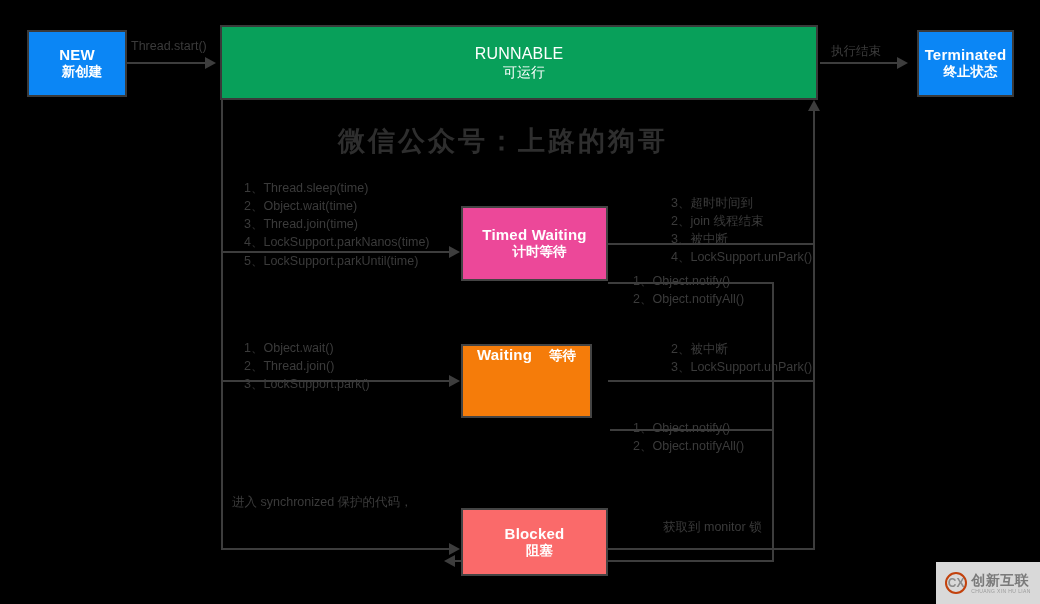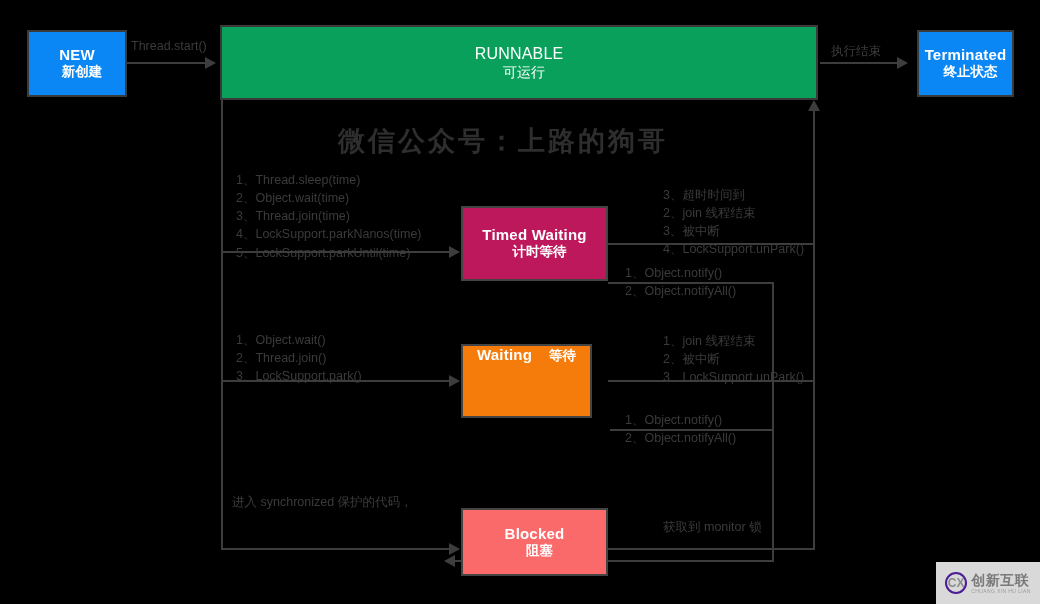--- a/index.html
+++ b/index.html
@@ -21,21 +21,21 @@
     line-height:1.22;
     z-index:6;
   }
   .box .en{font-size:15px;font-weight:600;letter-spacing:.2px;}
   .box .cn{font-size:13.5px;font-weight:600;margin-left:10px;}
   .box.inline-row{flex-direction:row;gap:7px;align-items:baseline;}
 
   #box-new        {left:27px; top:30px;  width:100px;  height:67px; background:#0b86f5;}
   #box-runnable   {left:220px;top:25px;  width:598px; height:75px; background:#08a05a;}
   #box-terminated {left:917px;top:30px;  width:97px;  height:67px; background:#0b86f5;}
-  #box-timed      {left:461px;top:206px; width:147px; height:75px; background:#be185d; border-color:#444;}
+  #box-timed      {left:461px;top:206px; width:147px; height:75px; background:#ec4899; border-color:#444;}
   #box-waiting    {left:461px;top:344px; width:131px; height:74px; background:#f57c0a; border-color:#444;}
   #box-blocked    {left:461px;top:508px; width:147px; height:68px; background:#fa6a6a; border-color:#444;}
 
   #box-runnable .en{font-size:16px;font-weight:500;}
   #box-runnable .cn{font-size:14px;font-weight:500;font-family:Liberation Serif, serif;}
   #box-new .en,#box-terminated .en{font-size:15px;font-weight:600;}
 
   
   .ln{position:absolute;background:#3d3d3d;z-index:2;}
   .h{height:2px;}
@@ -44,39 +44,39 @@
   .arrow{position:absolute;width:0;height:0;z-index:3;}
   .arrow.right{border-top:6px solid transparent;border-bottom:6px solid transparent;border-left:11px solid #3d3d3d;}
   .arrow.left {border-top:6px solid transparent;border-bottom:6px solid transparent;border-right:11px solid #3d3d3d;}
   .arrow.up   {border-left:6px solid transparent;border-right:6px solid transparent;border-bottom:11px solid #3d3d3d;}
 
   
   .lbl{
     position:absolute;color:#3b3b3b;z-index:4;
     font-size:12.5px;line-height:1.45;white-space:nowrap;
   }
-  .lbl ol{margin:4px;padding:0;list-style:none;}
+  .lbl ol{margin:12px;padding:0;list-style:none;}
   .lbl ol li{white-space:nowrap;}
 
   
   #watermark{
     position:absolute;left:338px;top:123px;
     font-size:27px;color:#2e2e2e;letter-spacing:3px;
     font-weight:600;z-index:1;white-space:nowrap;
   }
 
   
   #logo{
     position:absolute;right:0;bottom:0;width:104px;height:42px;
     background:#d9d9d9;display:flex;align-items:center;
     justify-content:center;gap:4px;z-index:9;
   }
   #logo .mark{
     width:22px;height:22px;border-radius:50%;
-    border:2px solid #4c1d95;box-sizing:border-box;
+    border:2px solid #c2410c;box-sizing:border-box;
     display:flex;align-items:center;justify-content:center;
     font-size:12px;font-weight:700;color:#8c8c8c;line-height:1;
   }
   #logo .words{display:flex;flex-direction:column;line-height:1;}
   #logo .cn{font-size:14px;font-weight:700;color:#7a7a7a;letter-spacing:.5px;}
   #logo .py{font-size:5px;color:#9a9a9a;letter-spacing:.4px;margin-top:2px;}
 </style>
 </head>
 <body>
 
@@ -161,21 +161,20 @@
       <li>3、超时时间到</li>
       <li>2、join 线程结束</li>
       <li>3、被中断</li>
       <li>4、LockSupport.unPark()</li>
     </ol>
   </div>
 
   <div class="ln h" style="left:608px;top:380px;width:207px;"></div>
   <div class="lbl" style="left:659px;top:328px;">
     <ol>
-      <li>1、join 线程结束</li>
       <li>2、被中断</li>
       <li>3、LockSupport.unPark()</li>
     </ol>
   </div>
 
   <div class="ln h" style="left:608px;top:548px;width:207px;"></div>
   <div class="lbl" style="left:663px;top:518px;">获取到 monitor 锁</div>
 
   <div class="ln v" style="left:772px;top:282px;height:148px;"></div>
   <div class="ln h" style="left:608px;top:282px;width:166px;"></div>

